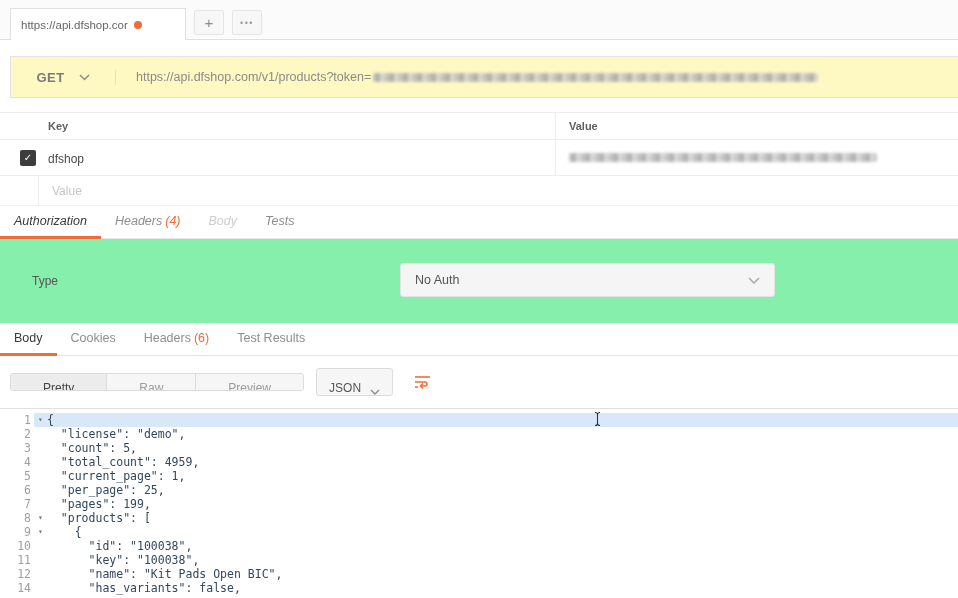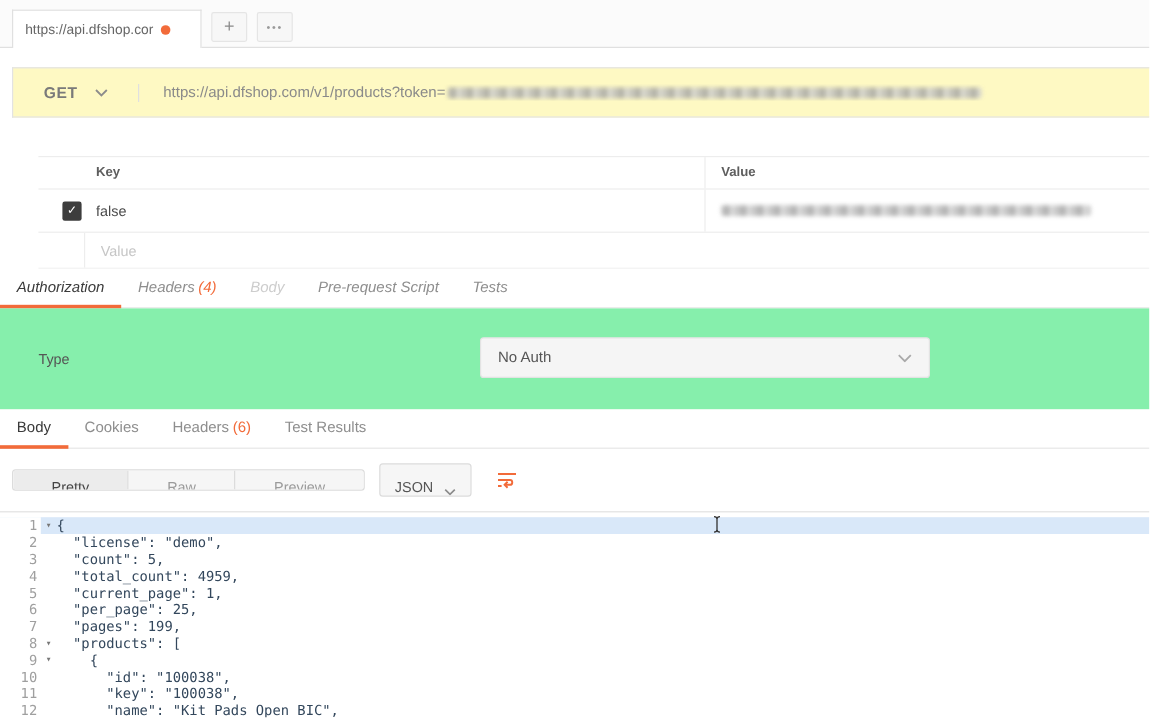--- a/index.html
+++ b/index.html
@@ -3,21 +3,21 @@
 <meta charset="utf-8">
 <style>
   :root { --accent:#f26b3a; }
   * { margin:0; padding:0; box-sizing:border-box; }
   body { background:#fff; font-family:"Liberation Sans", sans-serif; }
   .app { position:relative; width:958px; height:598px; overflow:hidden; background:#fff; }
 
   
   .tabbar { height:40px; background:#fbfbfb; border-bottom:1px solid #e0e0e0;
             display:flex; align-items:flex-end; padding-left:10px; }
-  .req-tab { height:32px; width:158px; background:#fff; border:1px solid #e0e0e0; border-bottom:none;
+  .req-tab { height:32px; width:176px; background:#fff; border:1px solid #e0e0e0; border-bottom:none;
              display:flex; align-items:center; padding:0 10px; position:relative; top:1px; }
   .req-tab .tab-title { font-size:11.5px; color:#666; white-space:nowrap; overflow:hidden; }
   .dot { width:8px; height:8px; border-radius:50%; background:var(--accent); flex:none; margin-left:6px; }
   .tab-btn { height:25px; min-width:30px; border:1px solid #e5e5e5; background:#f7f7f7; border-radius:2px;
              display:flex; align-items:center; justify-content:center; margin-left:8px; margin-bottom:4px;
              color:#8b8b8b; font-size:15px; cursor:pointer; }
   .tab-btn .ellip { font-size:9px; letter-spacing:1.5px; color:#9a9a9a; }
 
   
   .req-row { margin:16px 0 0 10px; height:42px; background:#fef9c3; border:1px solid #e3e3e3; border-right:none;
@@ -27,21 +27,21 @@
   .method-label { font-size:13px; font-weight:bold; color:#7a7a7a; letter-spacing:.5px; }
   .url-field { flex:1; display:flex; align-items:center; padding-left:20px; overflow:hidden; }
   .url-text { font-size:12.5px; color:#8a8a8a; white-space:nowrap; }
   .redacted { display:inline-block; height:9px; border-radius:2px;
               background:repeating-linear-gradient(90deg,#bdbdbd 0px,#989898 5px,#d6d6d6 9px,#b3b3b3 14px);
               filter:blur(1.6px); opacity:.8; }
   .redacted.url-blob { width:445px; margin-left:2px; }
   .redacted.param-blob { width:308px; }
 
   
-  .params { margin-top:32px;padding-left:32px; }
+  .params { margin-top:14px; }
   .p-row { display:grid; grid-template-columns:38px 517px 1fr; align-items:center; }
   .p-head { height:28px; border-top:1px solid #ededed; border-bottom:1px solid #ededed; }
   .p-head .cell { font-size:11px; font-weight:bold; color:#5e5e5e; }
   .p-data { height:36px; border-bottom:1px solid #ededed; }
   .p-new  { height:30px; border-bottom:1px solid #f2f2f2; }
   .cell-key { padding-left:10px; }
   .cell-val { border-left:1px solid #ededed; padding-left:13px; align-self:stretch; display:flex; align-items:center; }
   .p-head .cell-val { border-left:1px solid #ededed; }
   .key-text { font-size:12px; color:#4a4a4a; }
   .checkbox { width:16px; height:16px; margin-left:20px; background:#3d3d3d; border-radius:2px;
@@ -128,21 +128,21 @@
   <div class="params">
     <div class="p-row p-head">
       <div></div>
       <div class="cell cell-key">Key</div>
       <div class="cell cell-val">Value</div>
     </div>
     <div class="p-row p-data">
       <div>
           <div class="checkbox"></div>
         </div>
-      <div class="cell-key"><span class="key-text">false</span></div>
+      <div class="cell-key"><span class="key-text">dfshop</span></div>
       <div class="cell-val">
         <span class="redacted param-blob"></span>
       </div>
     </div>
     <div class="p-row p-new">
       <div></div>
       <div class="cell-val">
         <input class="ghost-input" placeholder="Value" style="">
       </div>
     </div>
@@ -150,23 +150,20 @@
 
   <div class="tabs" style="padding-left:0;font-style:italic;">
     <div class="tab-item active" style="margin-left:0;">
       <span>Authorization</span>
     </div>
     <div class="tab-item">
       <span>Headers</span><span class="count">(4)</span>
     </div>
     <div class="tab-item dim">
       <span>Body</span>
-    </div>
-    <div class="tab-item">
-      <span>Pre-request Script</span>
     </div>
     <div class="tab-item">
       <span>Tests</span>
     </div>
   </div>
 
   <div class="auth-panel">
     <span class="type-label">Type</span>
     <div class="select">
       <span class="select-value">No Auth</span>

